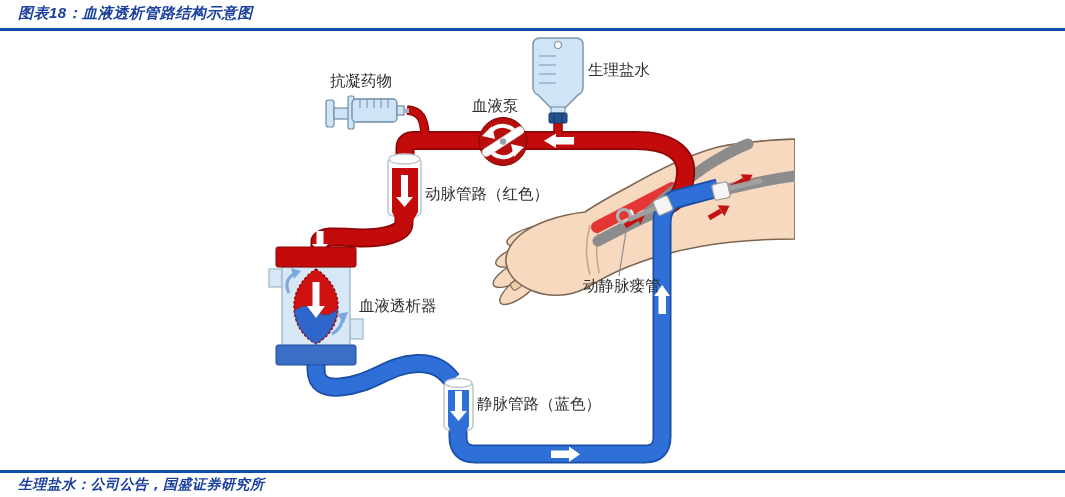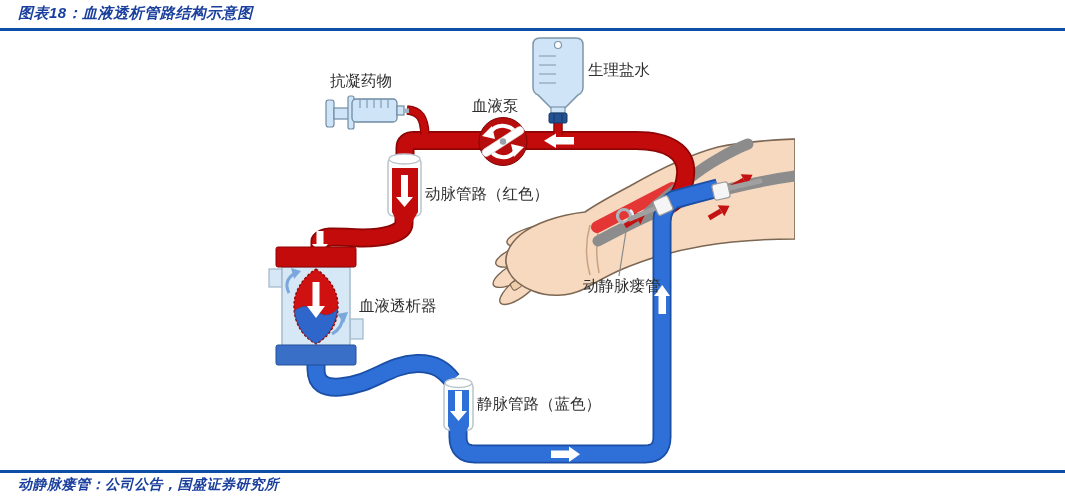--- a/index.html
+++ b/index.html
@@ -189,15 +189,15 @@
     <text class="dlabel" x="62" y="51">抗凝药物</text>
     <text class="dlabel" x="204" y="76">血液泵</text>
     <text class="dlabel" x="320" y="40">生理盐水</text>
     <text class="dlabel" x="157" y="164">动脉管路（红色）</text>
     <text class="dlabel" x="91" y="276">血液透析器</text>
     <text class="dlabel" x="315" y="256">动静脉瘘管</text>
     <text class="dlabel" x="209" y="374">静脉管路（蓝色）</text>
   </svg>
 
   <div class="rule rule-bottom"></div>
-  <div class="fig-source">动静脉瘘管：公司公告，国盛证券研究所</div>
+  <div class="fig-source">生理盐水：公司公告，国盛证券研究所</div>
 
 </div>
 
 </body></html>

